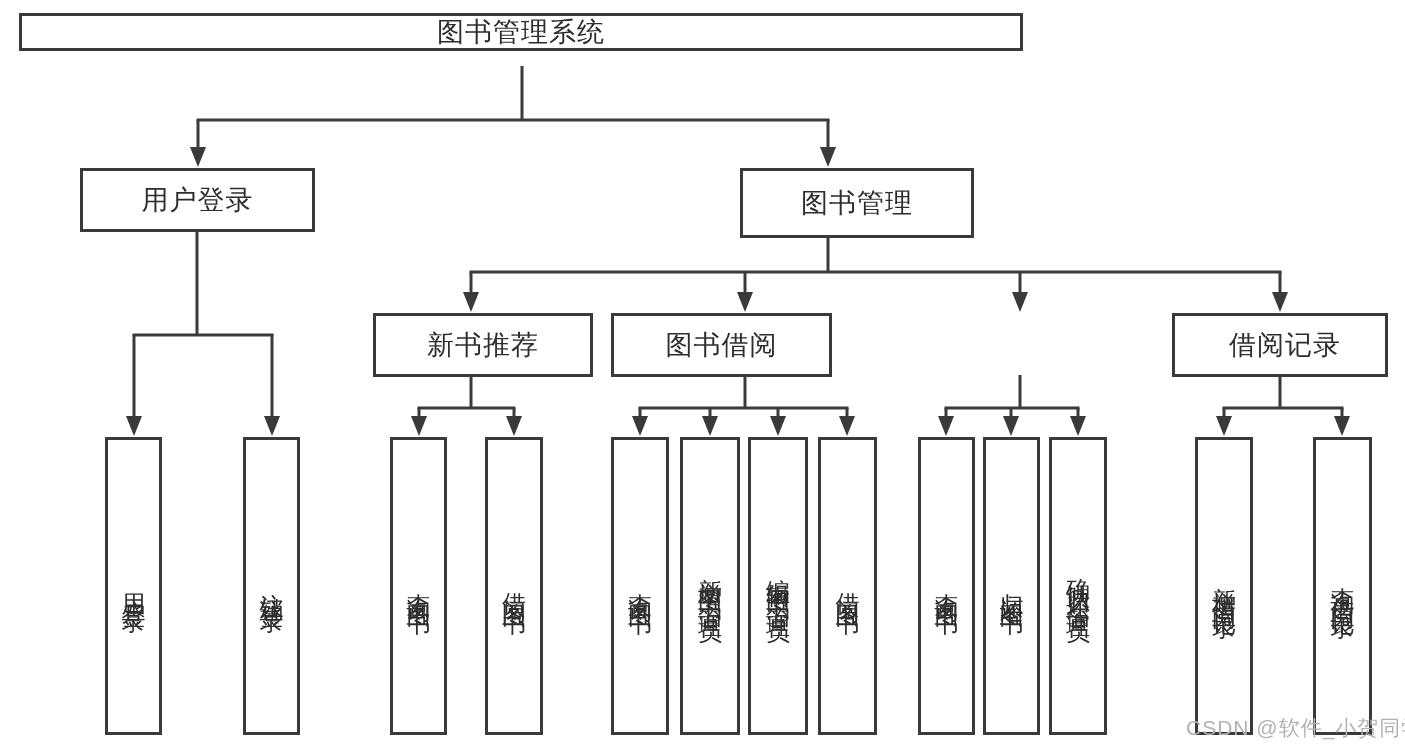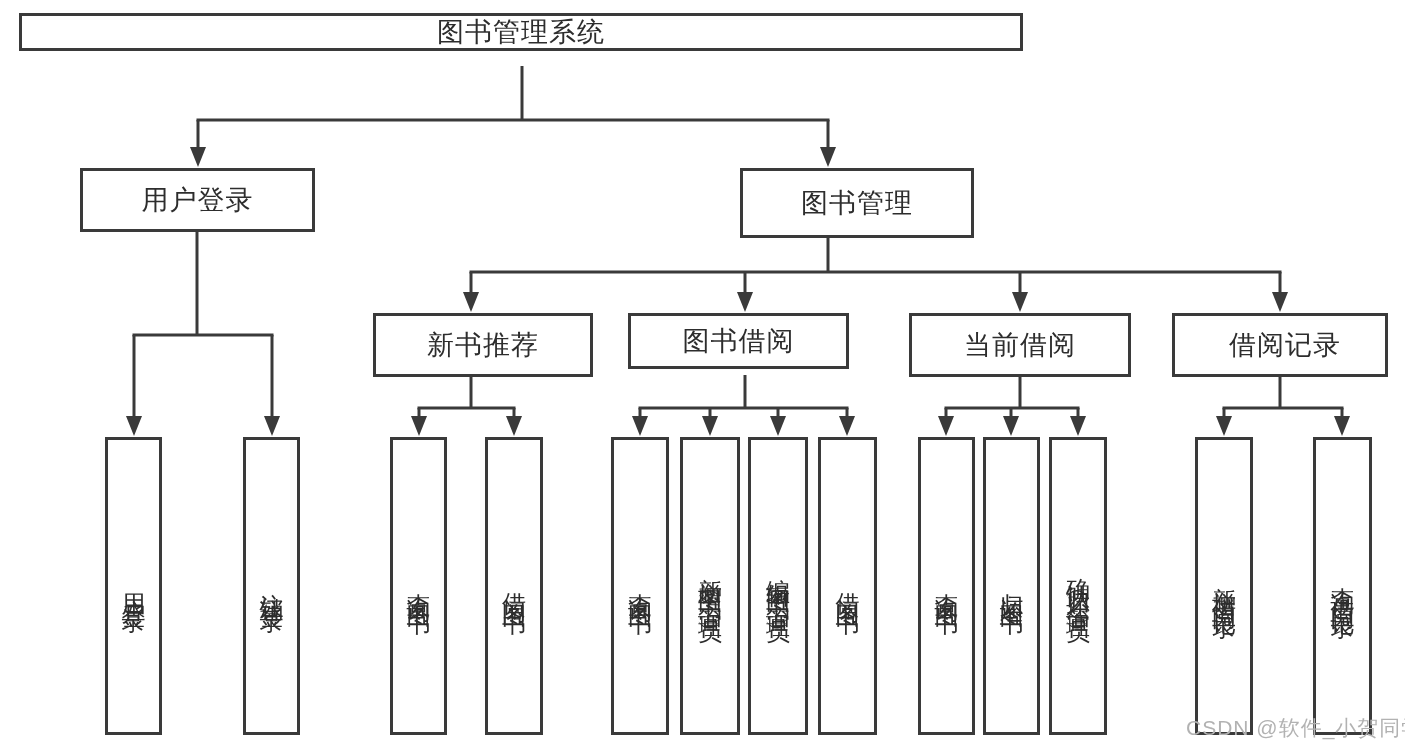--- a/index.html
+++ b/index.html
@@ -148,25 +148,22 @@
   <div class="node h" style="left:80px; top:168px; width:235px; height:64px;">
     <span>用户登录</span>
   </div>
   <div class="node h" style="left:696px; top:168px; width:234px; height:70px;margin-left:44px;">
     <span>图书管理</span>
   </div>
 
   <div class="node h" style="left:361px; top:313px; width:220px; height:64px;margin-left:12px;">
     <span>新书推荐</span>
   </div>
-  <div class="node h" style="left:628px; top:313px; width:221px; height:56px;">
+  <div class="node h" style="left:611px; top:313px; width:221px; height:64px;">
     <span>图书借阅</span>
-  </div>
-  <div class="node h" style="left:909px; top:313px; width:222px; height:64px;">
-    <span>当前借阅</span>
   </div>
   <div class="node h" style="left:1172px; top:313px; width:216px; height:64px;padding-left:10px;">
     <span>借阅记录</span>
   </div>
 
   <div class="node v" style="left:105px; top:437px; width:57px; height:298px;">
     <span>用户登录</span>
   </div>
   <div class="node v" style="left:243px; top:437px; width:57px; height:298px;">
     <span>注销登录</span>

